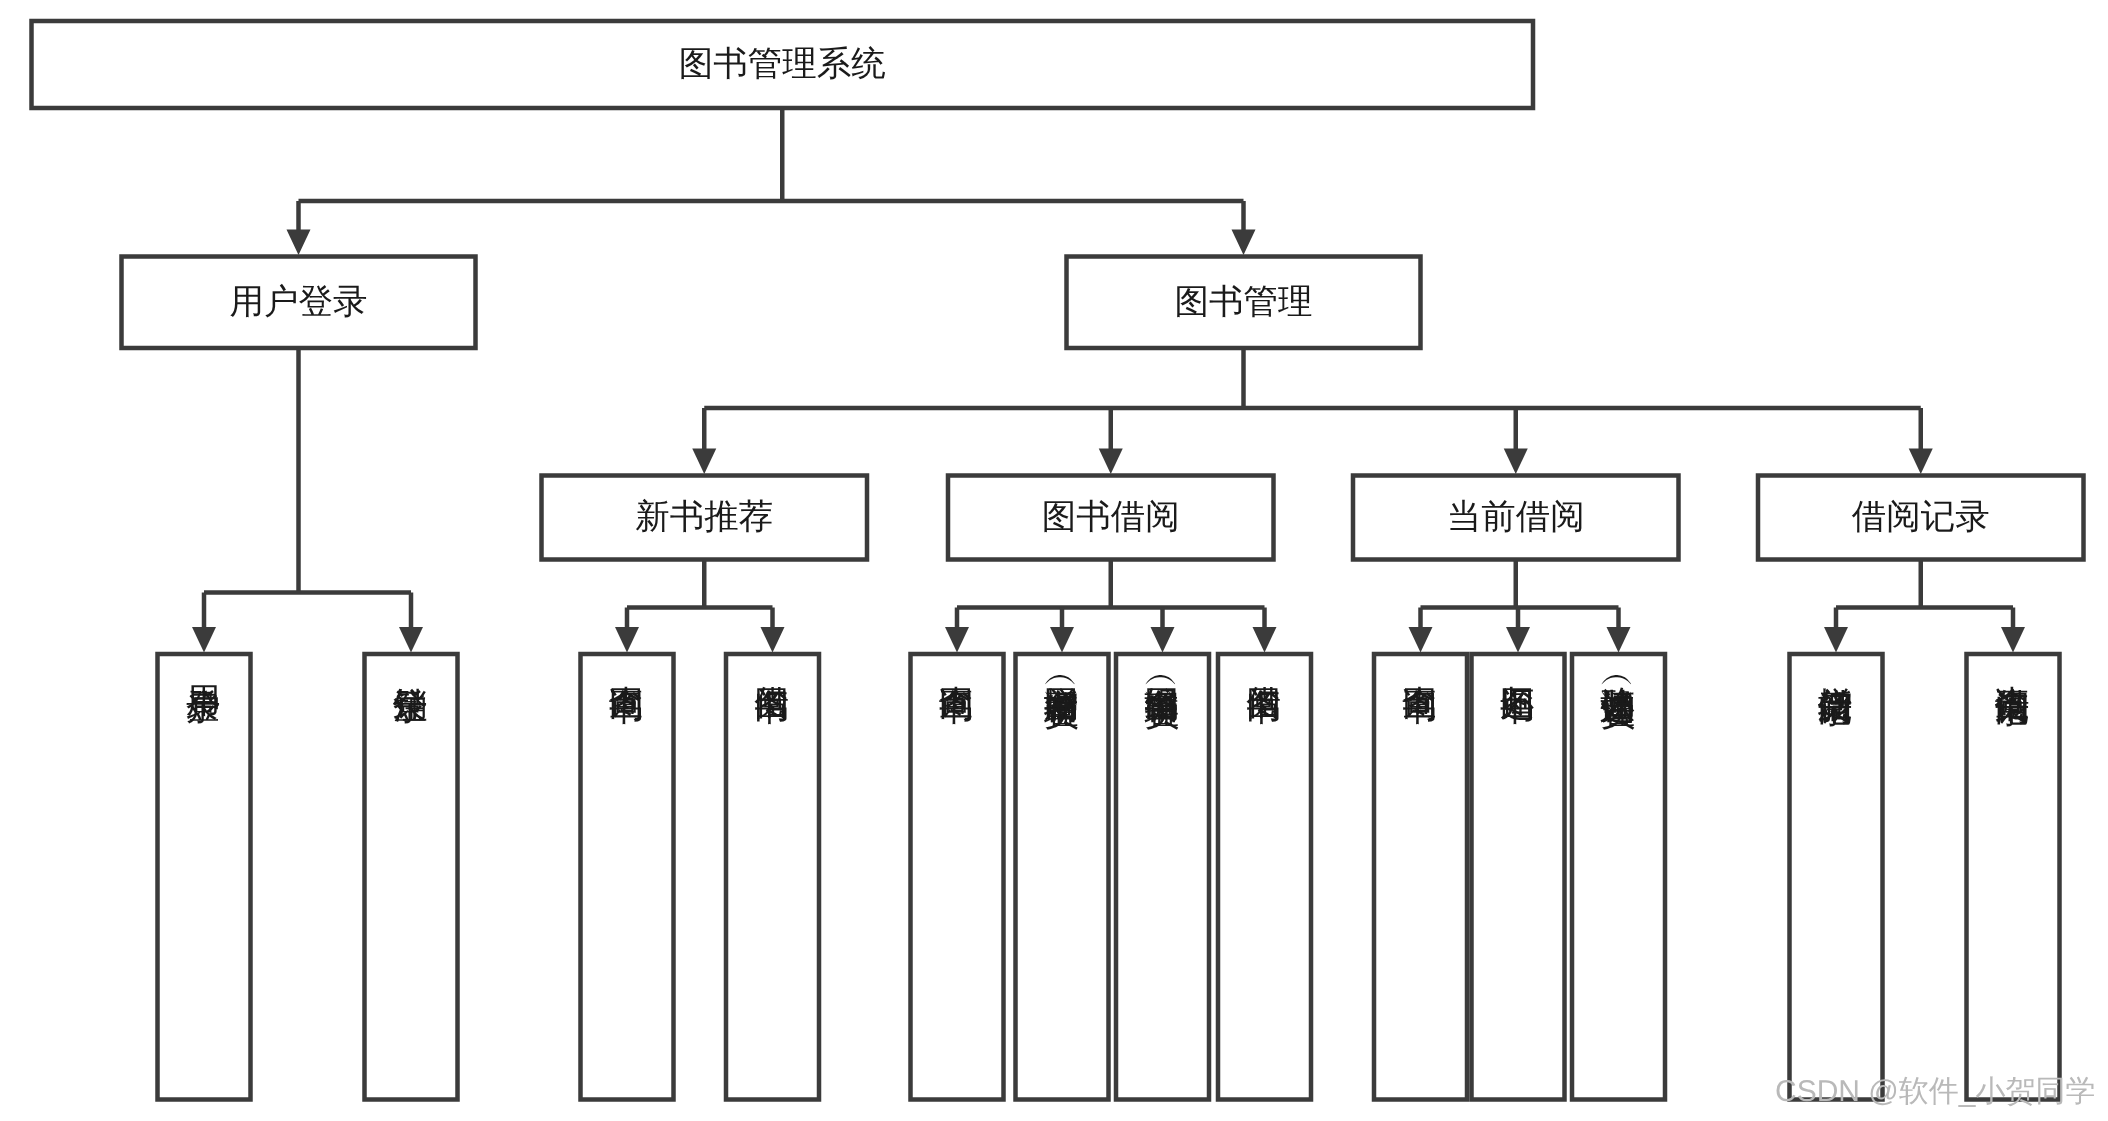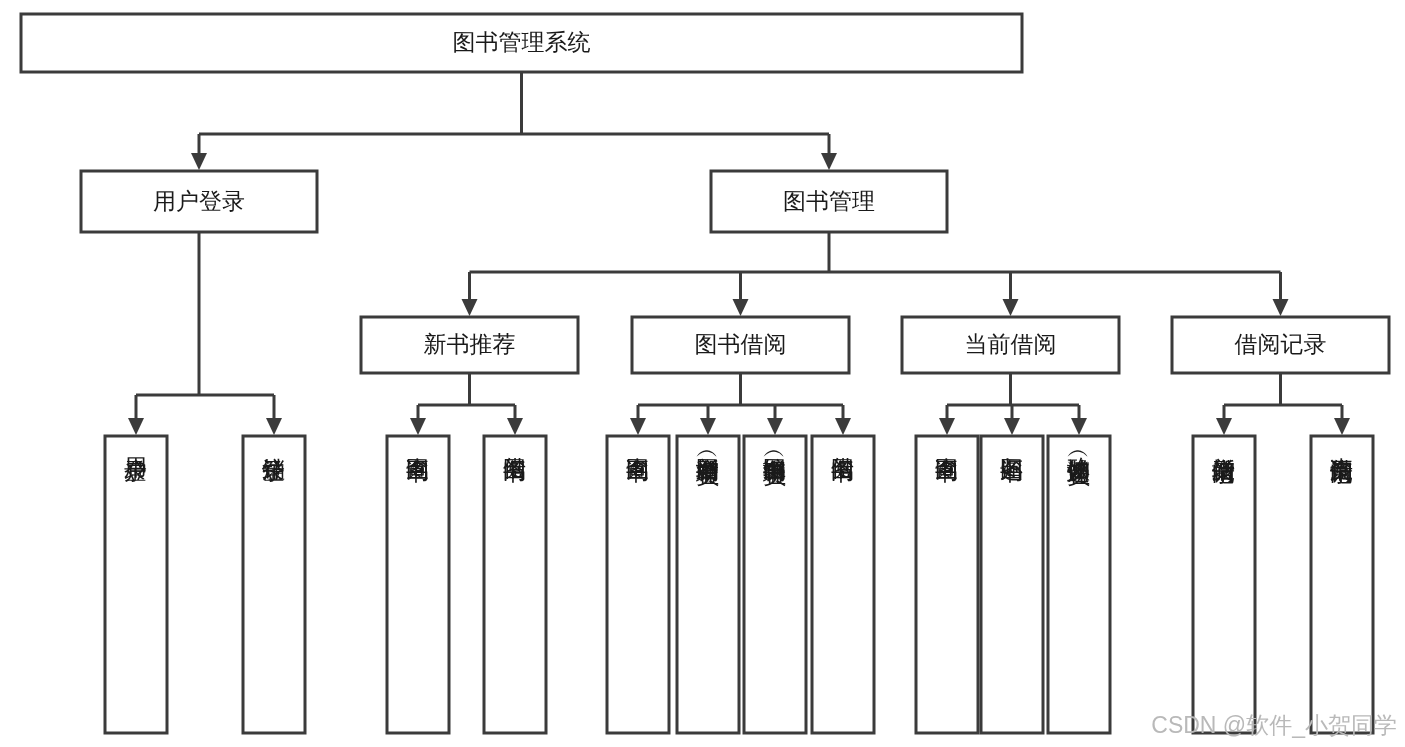--- a/index.html
+++ b/index.html
@@ -65,21 +65,21 @@
   }
   .arrow-head {
     fill: #3b3b3b;
     stroke: none;
   }
   .watermark {
     position: absolute;
     right: 8px;
     bottom: 6px;
     font-family: "Liberation Sans", "DejaVu Sans", sans-serif;
-    font-size: 23px;
+    font-size: 20px;
     color: #b9b9b9;
     white-space: nowrap;
     user-select: none;
     text-align: right;
   }
 </style>
 </head>
 <body>
 
 <div id="diagram-root">

